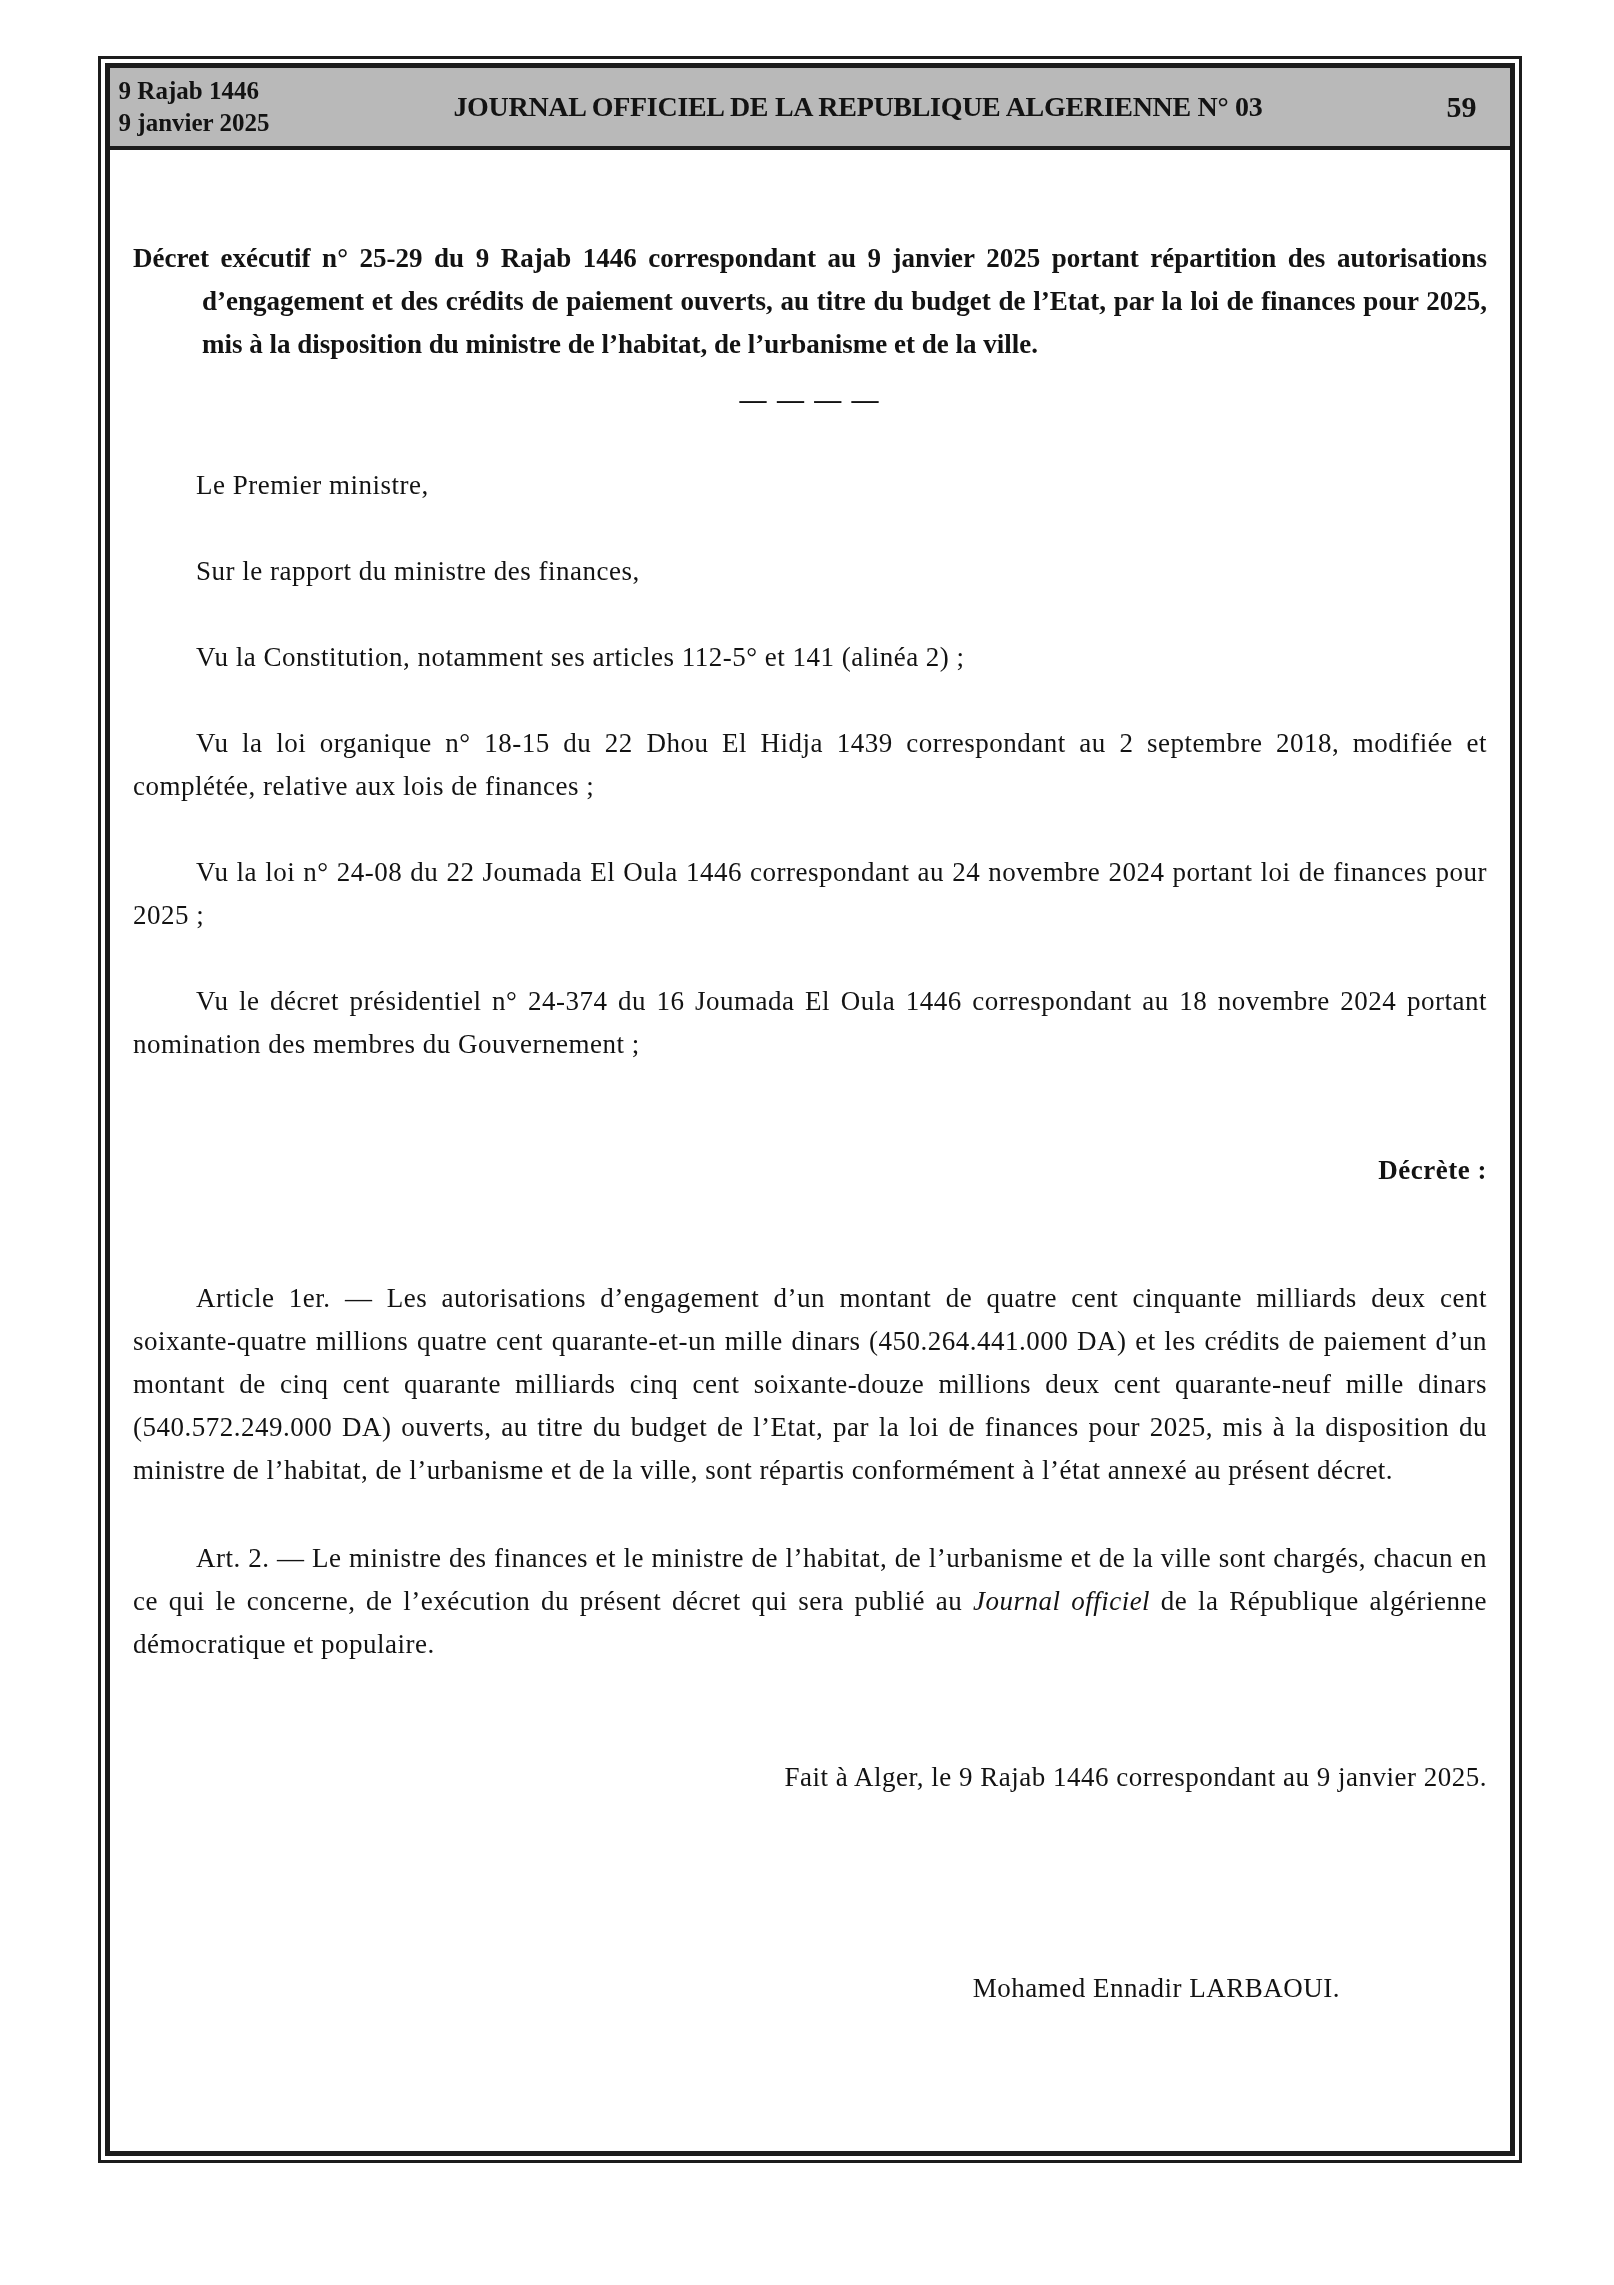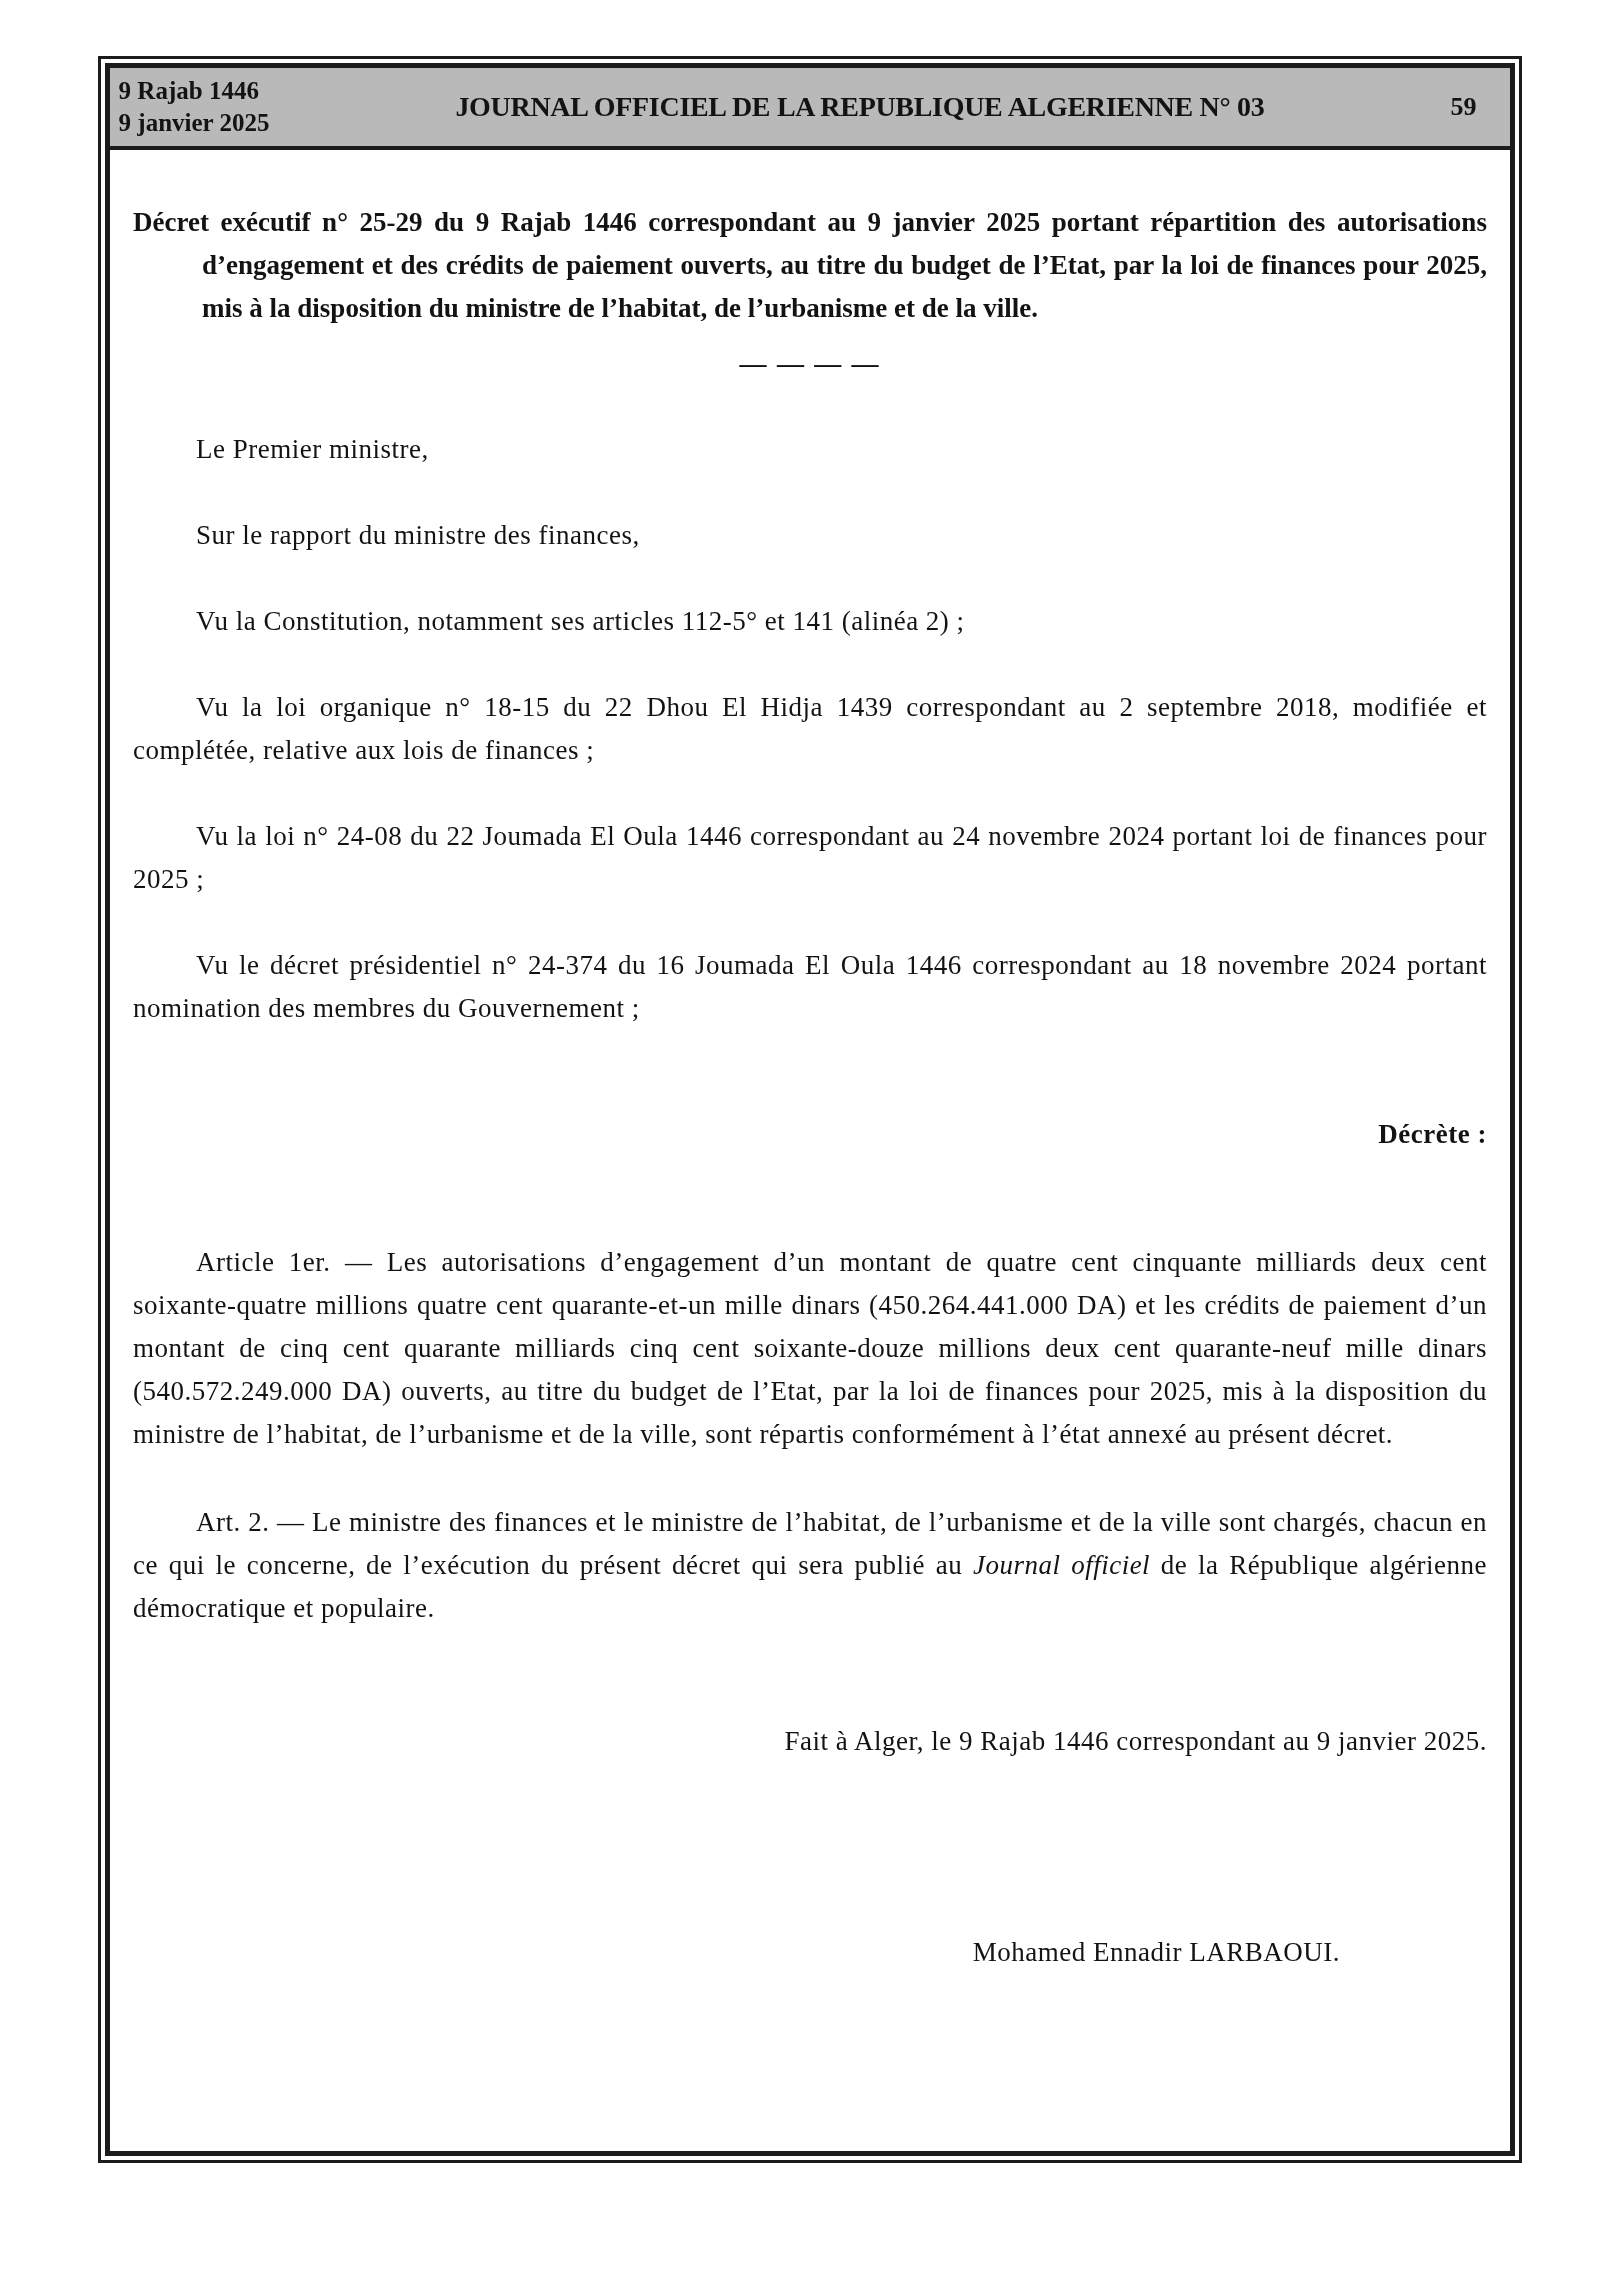--- a/index.html
+++ b/index.html
@@ -44,28 +44,29 @@
   .dates{
     font-weight:bold;font-size:25px;line-height:32px;
     white-space:nowrap;
   }
   .jtitle{
     flex:1;text-align:center;
     font-weight:bold;font-size:28px;
     letter-spacing:-0.3px;
     white-space:nowrap;
   }
-  .pnum{font-weight:bold;font-size:26px;}
+  .pnum{font-weight:bold;font-size:30px;}
   .content{
     flex:1;
     padding:0 23.5px;
     font-size:27px;line-height:43px;
     letter-spacing:0.5px;
     text-align:justify;
     overflow:hidden;
+    margin-top:36px;
   }
   .title{
     margin-top:51px;
     font-weight:bold;
     font-size:27px;line-height:43px;
     letter-spacing:0;
     padding-left:69px;text-indent:-69px;
     text-align:justify;
   }
   .sep{

